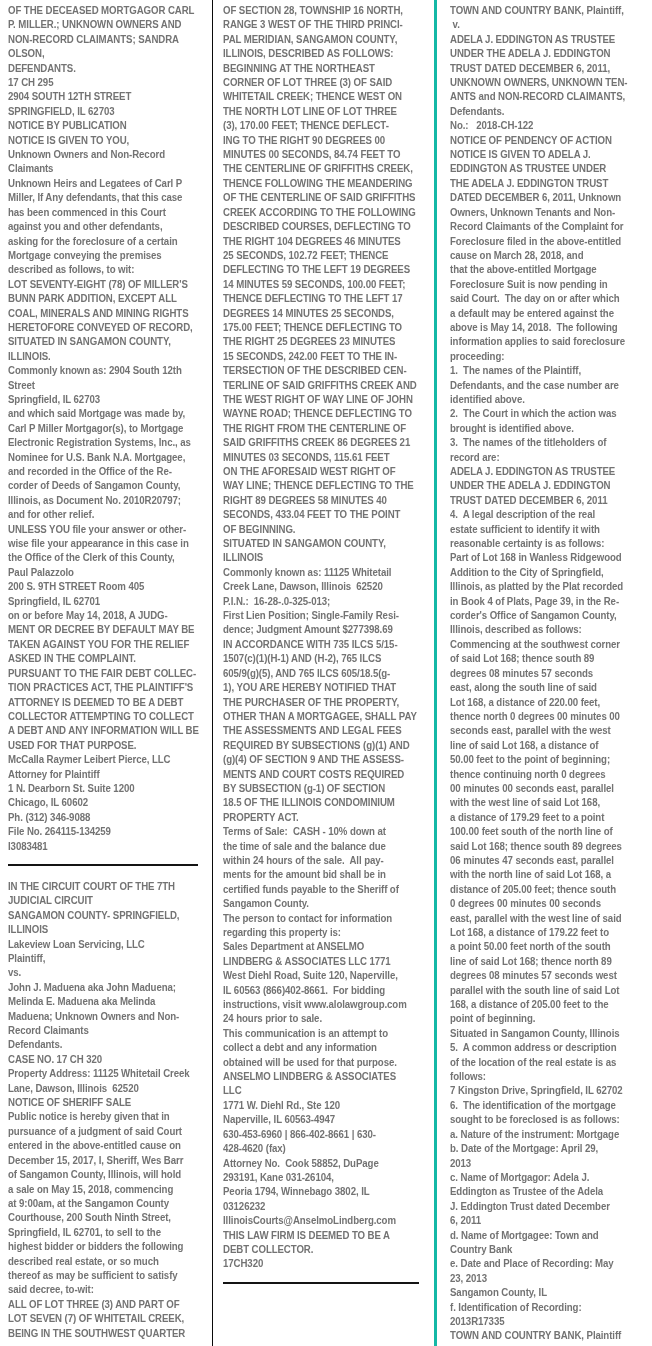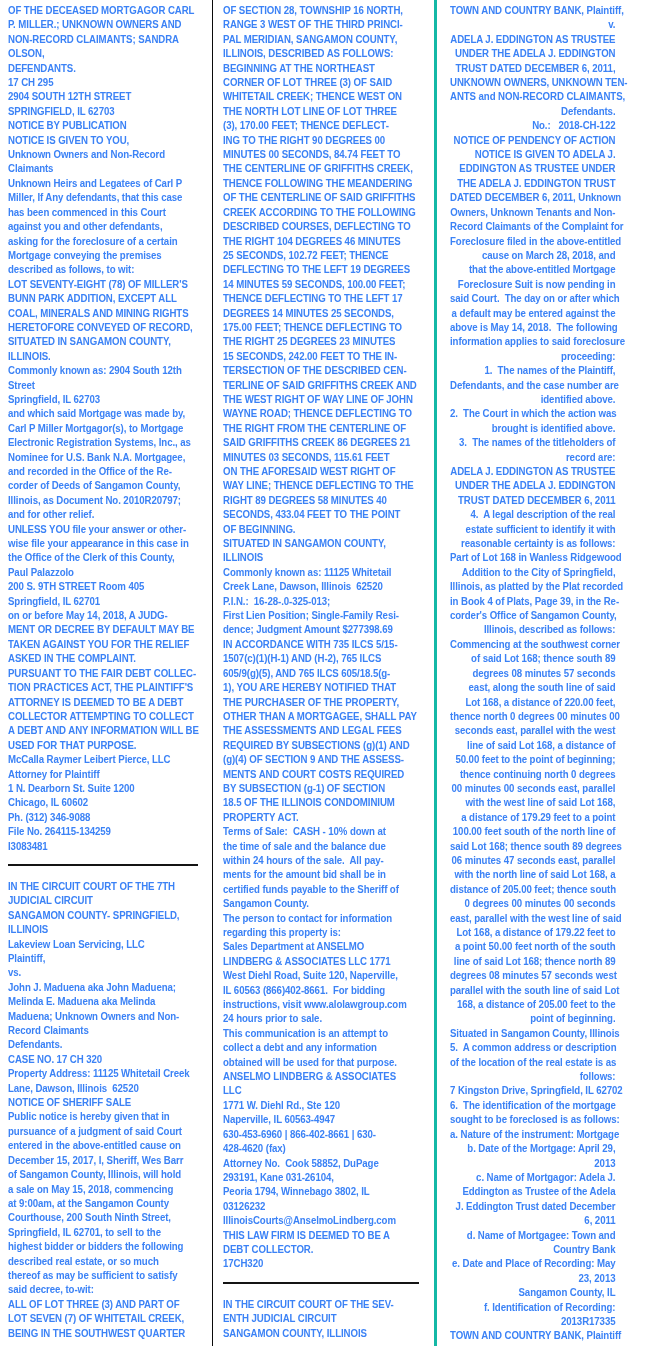--- a/index.html
+++ b/index.html
@@ -1,25 +1,25 @@
 <!DOCTYPE html>
 <html><head>
 <meta charset="utf-8">
 <style>
   html,body{margin:0;padding:0;background:#f4f4f2;}
   .page{
     width:652px;height:1346px;background:#ffffff;margin:0 auto;
     display:flex;flex-direction:row;box-sizing:border-box;
     font-family:"Liberation Sans","DejaVu Sans",sans-serif;
-    font-weight:700;color:#3b82f6;overflow:hidden;
+    font-weight:700;color:#737373;overflow:hidden;
   }
   .col{box-sizing:border-box;padding-top:3px;overflow:hidden;}
   .col-1{width:213px;border-right:1px solid #0a0a0a;padding-left:8px;padding-right:7px;}
   .col-2{width:224px;border-right:3px solid #14b8a6;padding-left:10px;padding-right:7px;}
-  .col-3{width:215px;padding-left:13px;padding-right:5px;text-align:right;}
+  .col-3{width:215px;padding-left:13px;padding-right:5px;}
   .line{
     font-size:11.5px;line-height:14.42px;letter-spacing:-0.1px;
     white-space:pre;transform:scaleX(0.84);transform-origin:0 50%;
     height:14.42px;overflow:visible;
   }
   .block{margin:0;}
   hr.notice-divider{
     border:none;border-top:2px solid #141414;
     margin:11px 8px 13px 0;width:190px;
   }
@@ -212,25 +212,20 @@
         <div class="line">Attorney No.  Cook 58852, DuPage</div>
         <div class="line">293191, Kane 031-26104,</div>
         <div class="line">Peoria 1794, Winnebago 3802, IL</div>
         <div class="line">03126232</div>
         <div class="line">IllinoisCourts@AnselmoLindberg.com</div>
         <div class="line">THIS LAW FIRM IS DEEMED TO BE A</div>
         <div class="line">DEBT COLLECTOR.</div>
         <div class="line">17CH320</div>
       </div>
       <hr class="notice-divider">
-      <div class="block">
-        <div class="line">IN THE CIRCUIT COURT OF THE SEV-</div>
-        <div class="line">ENTH JUDICIAL CIRCUIT</div>
-        <div class="line">SANGAMON COUNTY, ILLINOIS</div>
-      </div>
     </div>
   <div class="col col-3">
       <div class="block">
         <div class="line">TOWN AND COUNTRY BANK, Plaintiff,</div>
         <div class="line"> v.</div>
         <div class="line">ADELA J. EDDINGTON AS TRUSTEE</div>
         <div class="line">UNDER THE ADELA J. EDDINGTON</div>
         <div class="line">TRUST DATED DECEMBER 6, 2011,</div>
         <div class="line">UNKNOWN OWNERS, UNKNOWN TEN-</div>
         <div class="line">ANTS and NON-RECORD CLAIMANTS,</div>

